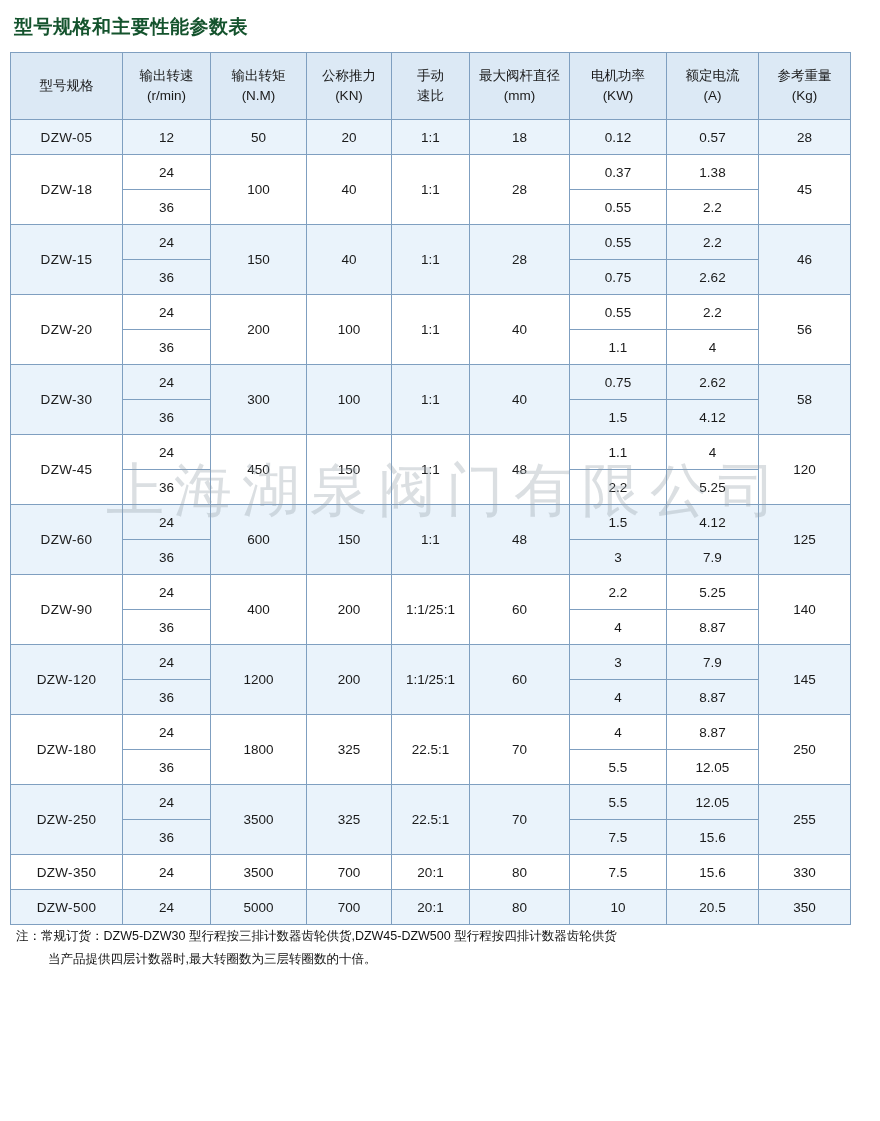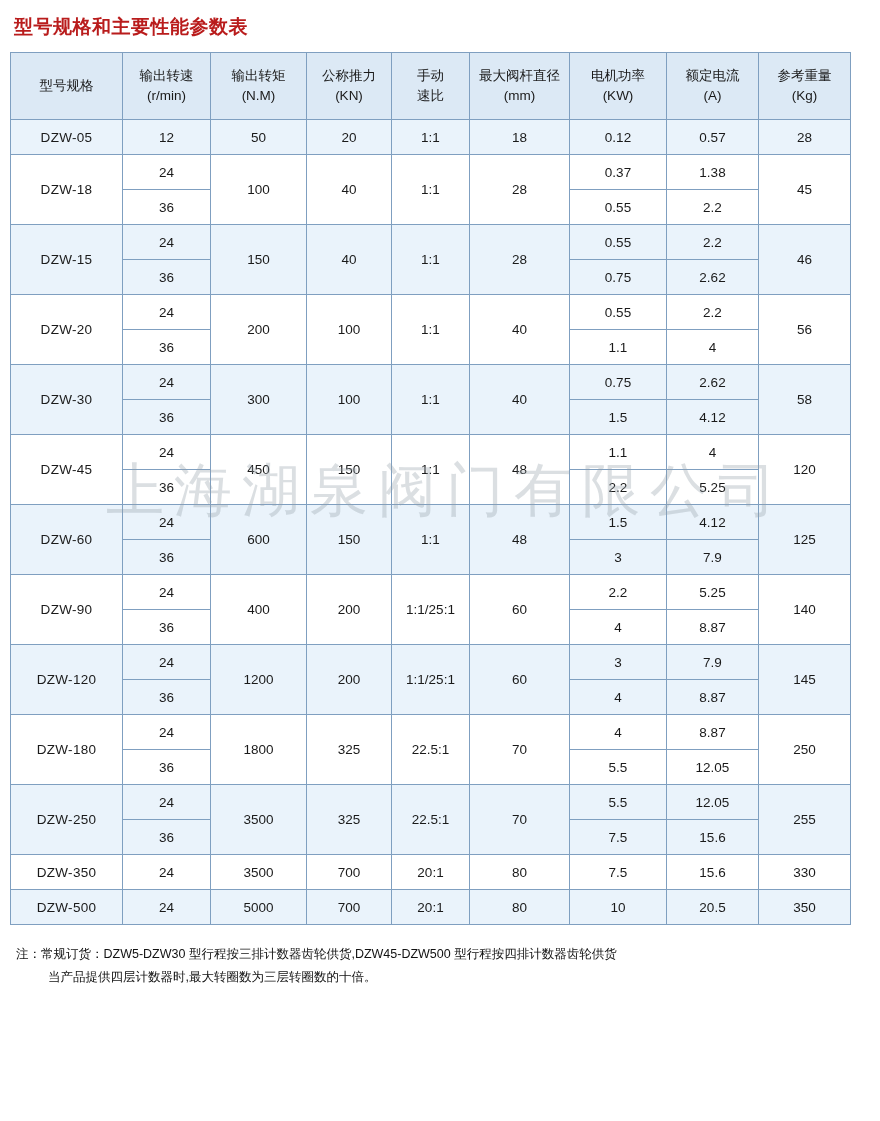--- a/index.html
+++ b/index.html
@@ -15,21 +15,21 @@
   .page{
     position:relative;
     width:880px;
     height:1121px;
     box-sizing:border-box;
     padding:0 10px;
   }
   .title{
     font-size:19px;
     font-weight:bold;
-    color:#b91c1c;
+    color:#14532d;
     padding:14px 4px 12px 4px;
     letter-spacing:0.5px;
   }
   table.spec{
     border-collapse:collapse;
     width:811px;
     table-layout:fixed;
     font-size:13px;
     background:transparent;
   }
@@ -73,21 +73,20 @@
     font-family:"DejaVu Serif","Liberation Serif",serif;
     font-size:58px;
     color:rgba(150,160,170,0.34);
     letter-spacing:10px;
     pointer-events:none;
     white-space:nowrap;
     font-weight:500;
     margin-left:6px;
   }
   .notes{
-    margin-top:18px;
     padding-left:6px;
     font-size:12.5px;
     line-height:1.85;
     color:#111;
   }
   .notes div{white-space:nowrap;}
   .notes .indent{padding-left:32px;}
 </style>
 </head>
 <body>

